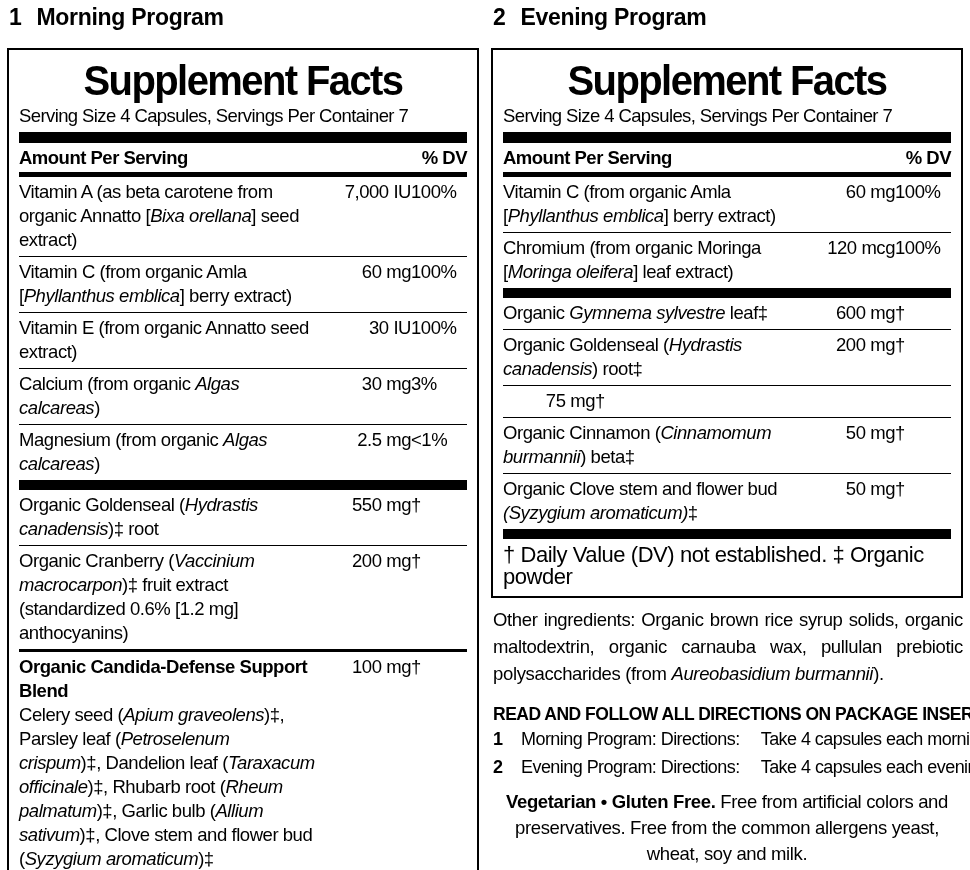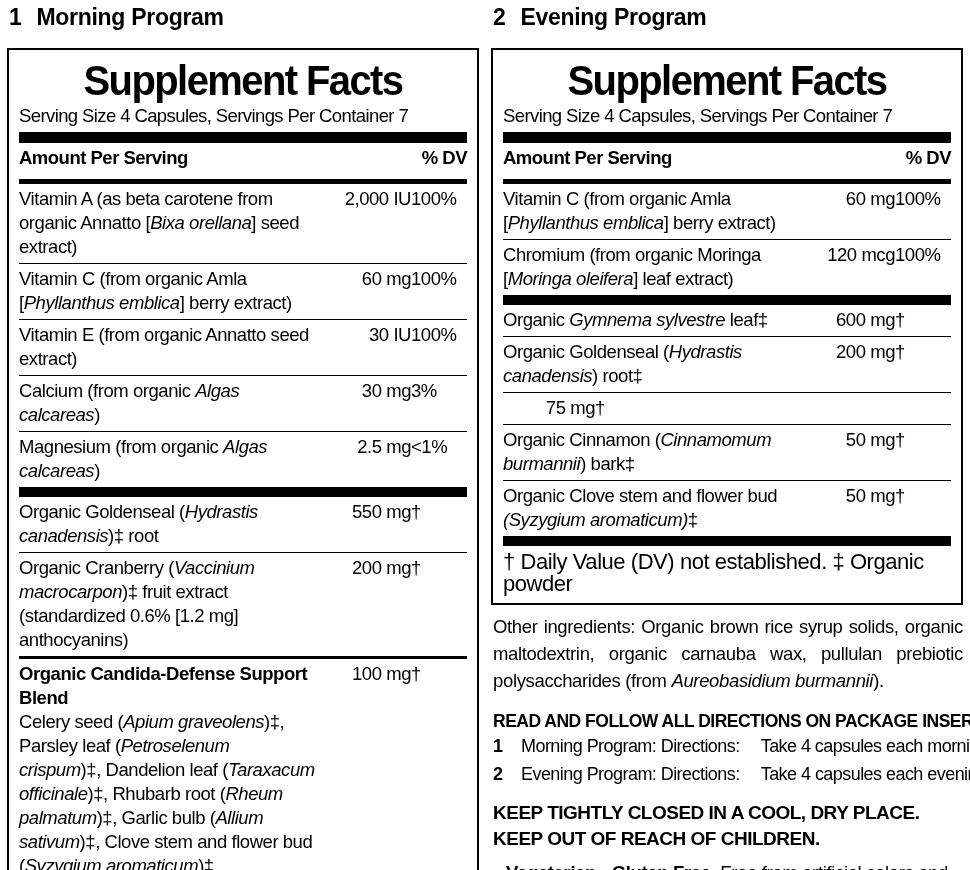--- a/index.html
+++ b/index.html
@@ -30,21 +30,21 @@
     margin:2px 0 5px 0;line-height:22px;
   }
   .bar{background:#000;width:100%;}
   .bar.h11{height:11px;}
   .bar.h10{height:10px;}
   .bar.h5{height:5px;}
   .bar.h3{height:3px;}
   .hdr-row{
     display:flex;justify-content:space-between;
     font-size:18.5px;font-weight:700;letter-spacing:-0.5px;
-    padding:4px 0 10px 0;line-height:22px;
+    padding:4px 0 3px 0;line-height:22px;
   }
   .rows .row{
     display:flex;align-items:flex-start;
     font-size:18.5px;line-height:24px;letter-spacing:-0.45px;
     padding:3px 0 4px 0;
   }
   .rows .row + .row{border-top:1.5px solid #000;}
   .nm{flex:1 1 auto;padding-right:4px;}
   .amt{flex:0 0 92px;text-align:right;white-space:nowrap;}
   .dv{flex:0 0 56px;text-align:left;white-space:nowrap;}
@@ -91,21 +91,21 @@
     <div class="bar h11"></div>
     <div class="hdr-row">
       <span>Amount Per Serving</span>
       <span>% DV</span>
     </div>
     <div class="bar h5"></div>
 
     <div class="rows">
       <div class="row">
         <div class="nm"><span>Vitamin A (as beta carotene from organic Annatto [</span><span style="font-style: italic;">Bixa orellana</span><span>] seed extract)</span></div>
-        <div class="amt">2,000 IU</div>
+        <div class="amt">7,000 IU</div>
         <div class="dv">100%</div>
       </div>
       <div class="row">
         <div class="nm"><span>Vitamin C (from organic Amla [</span><span style="font-style: italic;">Phyllanthus emblica</span><span>] berry extract)</span></div>
         <div class="amt">60 mg</div>
         <div class="dv">100%</div>
       </div>
       <div class="row">
         <div class="nm"><span>Vitamin E (from organic Annatto seed extract)</span></div>
         <div class="amt">30 IU</div>
@@ -193,21 +193,21 @@
       <div class="row">
         <div class="nm"><span>Organic Goldenseal (</span><span style="font-style: italic;">Hydrastis canadensis</span><span>) root‡</span></div>
         <div class="amt">200 mg</div>
         <div class="dv">†</div>
       </div>
       <div class="row">
         <div class="amt">75 mg</div>
         <div class="dv">†</div>
       </div>
       <div class="row">
-        <div class="nm"><span>Organic Cinnamon (</span><span style="font-style: italic;">Cinnamomum burmannii</span><span>) bark‡</span></div>
+        <div class="nm"><span>Organic Cinnamon (</span><span style="font-style: italic;">Cinnamomum burmannii</span><span>) beta‡</span></div>
         <div class="amt">50 mg</div>
         <div class="dv">†</div>
       </div>
       <div class="row">
         <div class="nm"><span>Organic Clove stem and flower bud </span><span style="font-style: italic;">(Syzygium aromaticum)</span><span>‡</span></div>
         <div class="amt">50 mg</div>
         <div class="dv">†</div>
       </div>
     </div>
 
@@ -223,16 +223,15 @@
     <span class="dir-num">1</span>
     <span class="dir-label">Morning Program: Directions:</span>
     <span>Take 4 capsules each morning</span>
   </div>
   <div class="dir-line">
     <span class="dir-num">2</span>
     <span class="dir-label">Evening Program: Directions:</span>
     <span>Take 4 capsules each evening.</span>
   </div>
 
-  <div class="storage-warning">KEEP TIGHTLY CLOSED IN A COOL, DRY PLACE. KEEP OUT OF REACH OF CHILDREN.</div>
 
   <p class="dietary-note"><span style="font-weight: 700;">Vegetarian • Gluten Free.</span><span> Free from artificial colors and preservatives. Free from the common allergens yeast, wheat, soy and milk.</span></p>
 </div>
 
 </body></html>

